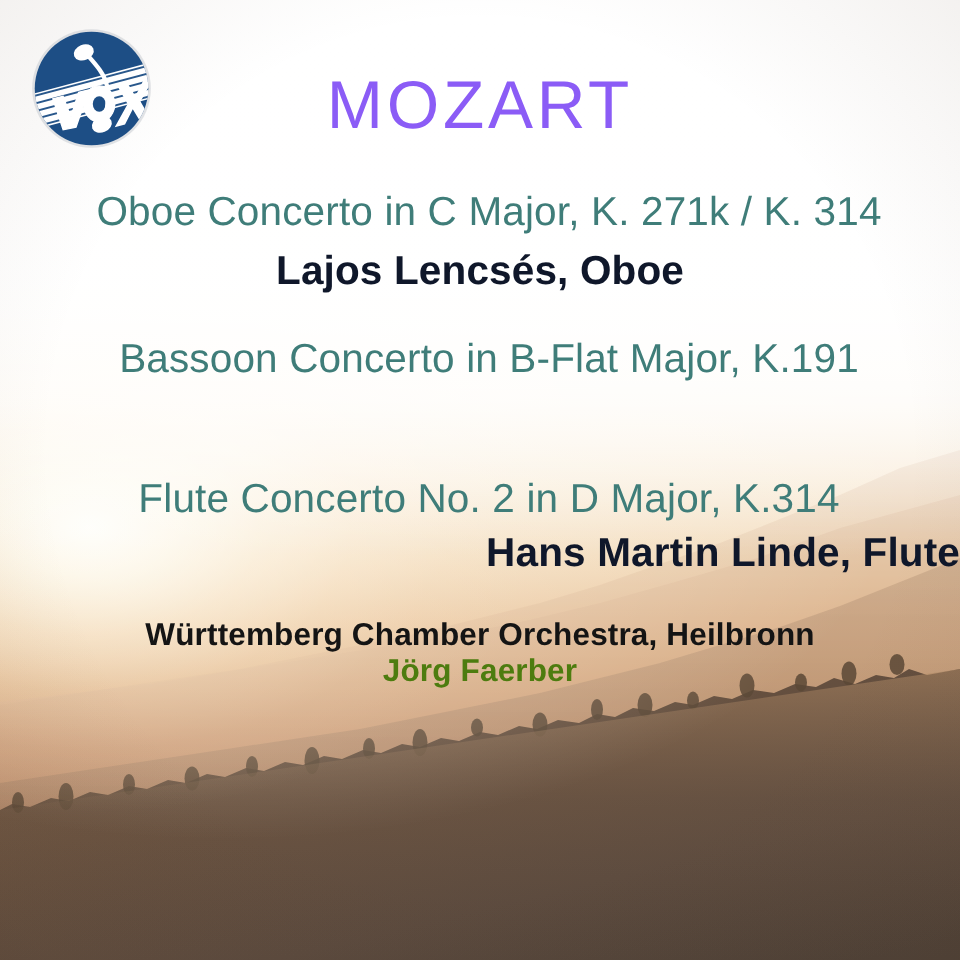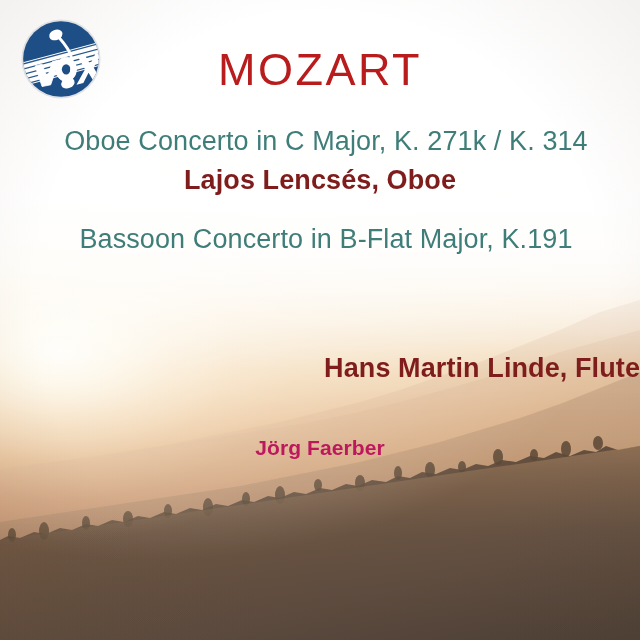--- a/index.html
+++ b/index.html
@@ -102,42 +102,42 @@
   }
 
   .composer{
     position:absolute;
     left:0;right:0;
     top:44px;
     font-size:45px;
     line-height:52px;
     font-weight:400;
     letter-spacing:2.5px;
-    color:#b91c1c;
+    color:#8b5cf6;
   }
 
   .work-title{
     position:absolute;
     left:0;right:0;
     font-size:27px;
     line-height:34px;
     font-weight:400;
     letter-spacing:0.1px;
     color:#3f7d79;
     white-space:nowrap;
     padding-left:12px;
   }
   .performer{
     position:absolute;
     left:0;right:0;
     font-size:27px;
     line-height:34px;
     font-weight:700;
     letter-spacing:0.1px;
-    color:#7f1d1d;
+    color:#0f172a;
     white-space:nowrap;
   }
 
   .w1-title{top:124px;}
   .w1-perf {top:163px;}
   .w2-title{top:222px;}
   .w2-perf {top:256px;}
   .w3-title{top:315px;}
   .w3-perf {top:351px;text-align:right;}
 
@@ -153,21 +153,21 @@
     white-space:nowrap;
   }
   .conductor{
     position:absolute;
     left:0;right:0;
     top:434px;
     font-size:21px;
     line-height:27px;
     font-weight:700;
     letter-spacing:0.1px;
-    color:#be185d;
+    color:#4d7c0f;
     white-space:nowrap;
   }
 </style>
 </head>
 <body>
 
 <div id="cover">
 
   <div class="bg-layer bg-sky"></div>
 
@@ -288,18 +288,20 @@
 
   <div id="text-block">
 
     <div class="composer">MOZART</div>
 
     <div class="work-title w1-title">Oboe Concerto in C Major, K. 271k / K. 314</div>
     <div class="performer w1-perf">Lajos Lencsés, Oboe</div>
 
     <div class="work-title w2-title">Bassoon Concerto in B-Flat Major, K.191</div>
 
+    <div class="work-title w3-title">Flute Concerto No. 2 in D Major, K.314</div>
     <div class="performer w3-perf">Hans Martin Linde, Flute</div>
 
+    <div class="orchestra">Württemberg Chamber Orchestra, Heilbronn</div>
     <div class="conductor">Jörg Faerber</div>
   </div>
 
 </div>
 
 </body></html>

